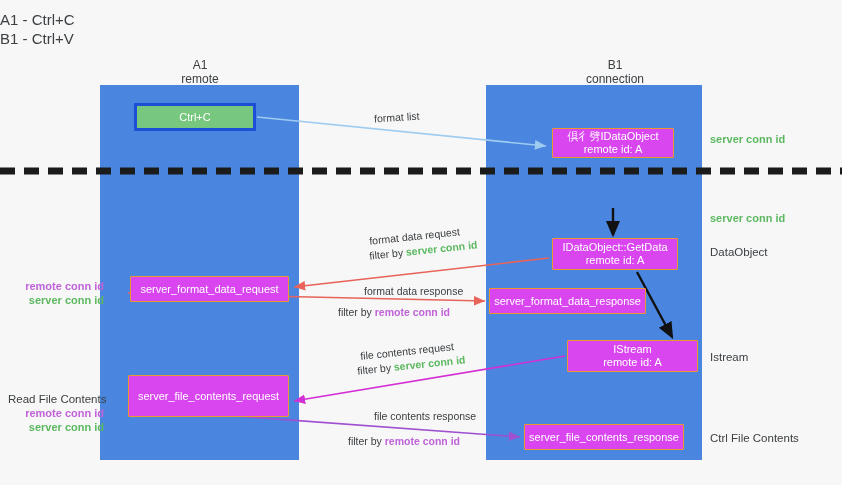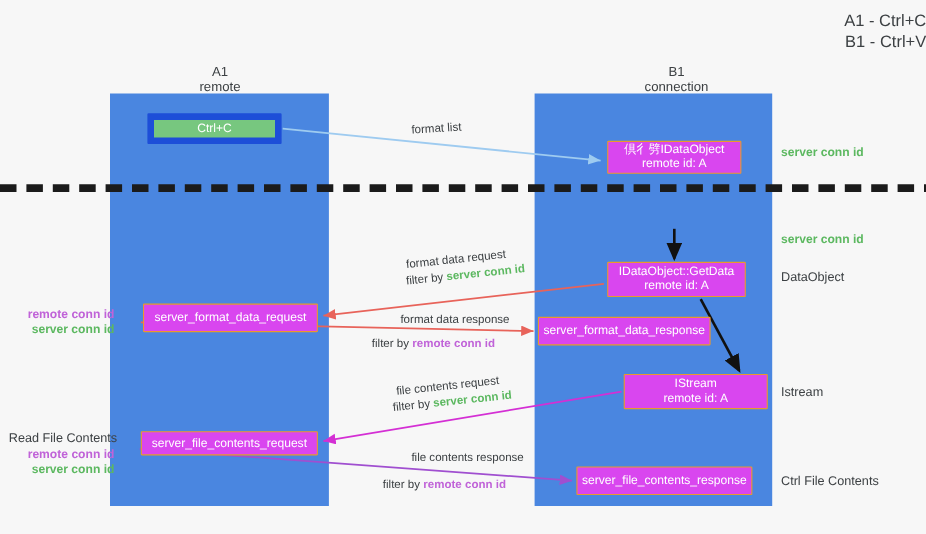--- a/index.html
+++ b/index.html
@@ -7,52 +7,52 @@
     width:842px;height:485px;
     background:#f7f7f7;
     font-family:"Liberation Sans","DejaVu Sans",sans-serif;
     position:relative;overflow:hidden;
     color:#3c4043;
   }
   #stage{position:absolute;inset:0;}
   svg#wires{position:absolute;left:0;top:0;width:842px;height:485px;}
 
   .title{
-    position:absolute;left:0;top:10px;width:842px;text-align:right;
+    position:absolute;left:0;top:10px;width:842px;text-align:left;
     font-size:15px;line-height:19px;color:#3c4043;white-space:pre-line;
   }
 
   .lane{position:absolute;background:#4a86e0;}
   .lane-a{left:100px;top:85px;width:199px;height:375px;}
   .lane-b{left:486px;top:85px;width:216px;height:375px;}
 
   .lane-head{
     position:absolute;text-align:center;font-size:12px;line-height:14px;
     color:#3c4043;white-space:pre-line;
   }
   .head-a{left:130px;top:58px;width:140px;}
   .head-b{left:540px;top:58px;width:150px;}
 
   .node{
     position:absolute;box-sizing:border-box;
     display:flex;align-items:center;justify-content:center;
     text-align:center;color:#ffffff;font-size:11px;line-height:13px;
     white-space:pre-line;border-radius:1px;
   }
-  .node.green{background:#77c77f;border:6px solid #1d4ed8;}
+  .node.green{background:#77c77f;border:3px solid #1d4ed8;}
   .node.orange{background:#d946ef;border:1px solid #e89a2c;}
 
   .n-ctrlc{left:134px;top:103px;width:122px;height:28px;}
   .n-idataobj{left:552px;top:128px;width:122px;height:30px;}
   .n-ctrlv{left:554px;top:180px;width:118px;height:27px;}
   .n-getdata{left:552px;top:238px;width:126px;height:32px;}
   .n-fmtreq{left:130px;top:276px;width:159px;height:26px;}
   .n-fmtresp{left:489px;top:288px;width:157px;height:26px;text-align:center;}
   .n-istream{left:567px;top:340px;width:131px;height:32px;}
-  .n-filereq{left:128px;top:392px;width:161px;height:22px;text-align:right;}
+  .n-filereq{left:128px;top:375px;width:161px;height:42px;text-align:right;}
   .n-fileresp{left:524px;top:424px;width:160px;height:26px;}
 
   .side-label{
     position:absolute;font-size:11.5px;line-height:14px;color:#3c4043;
   }
   .side-green{color:#5cb860;font-weight:bold;font-size:11px;}
   .side-purple{color:#c063d8;font-weight:bold;font-size:11px;}
 
   .l-serv1{left:710px;top:132px;}
   .l-serv2{left:710px;top:211px;}

